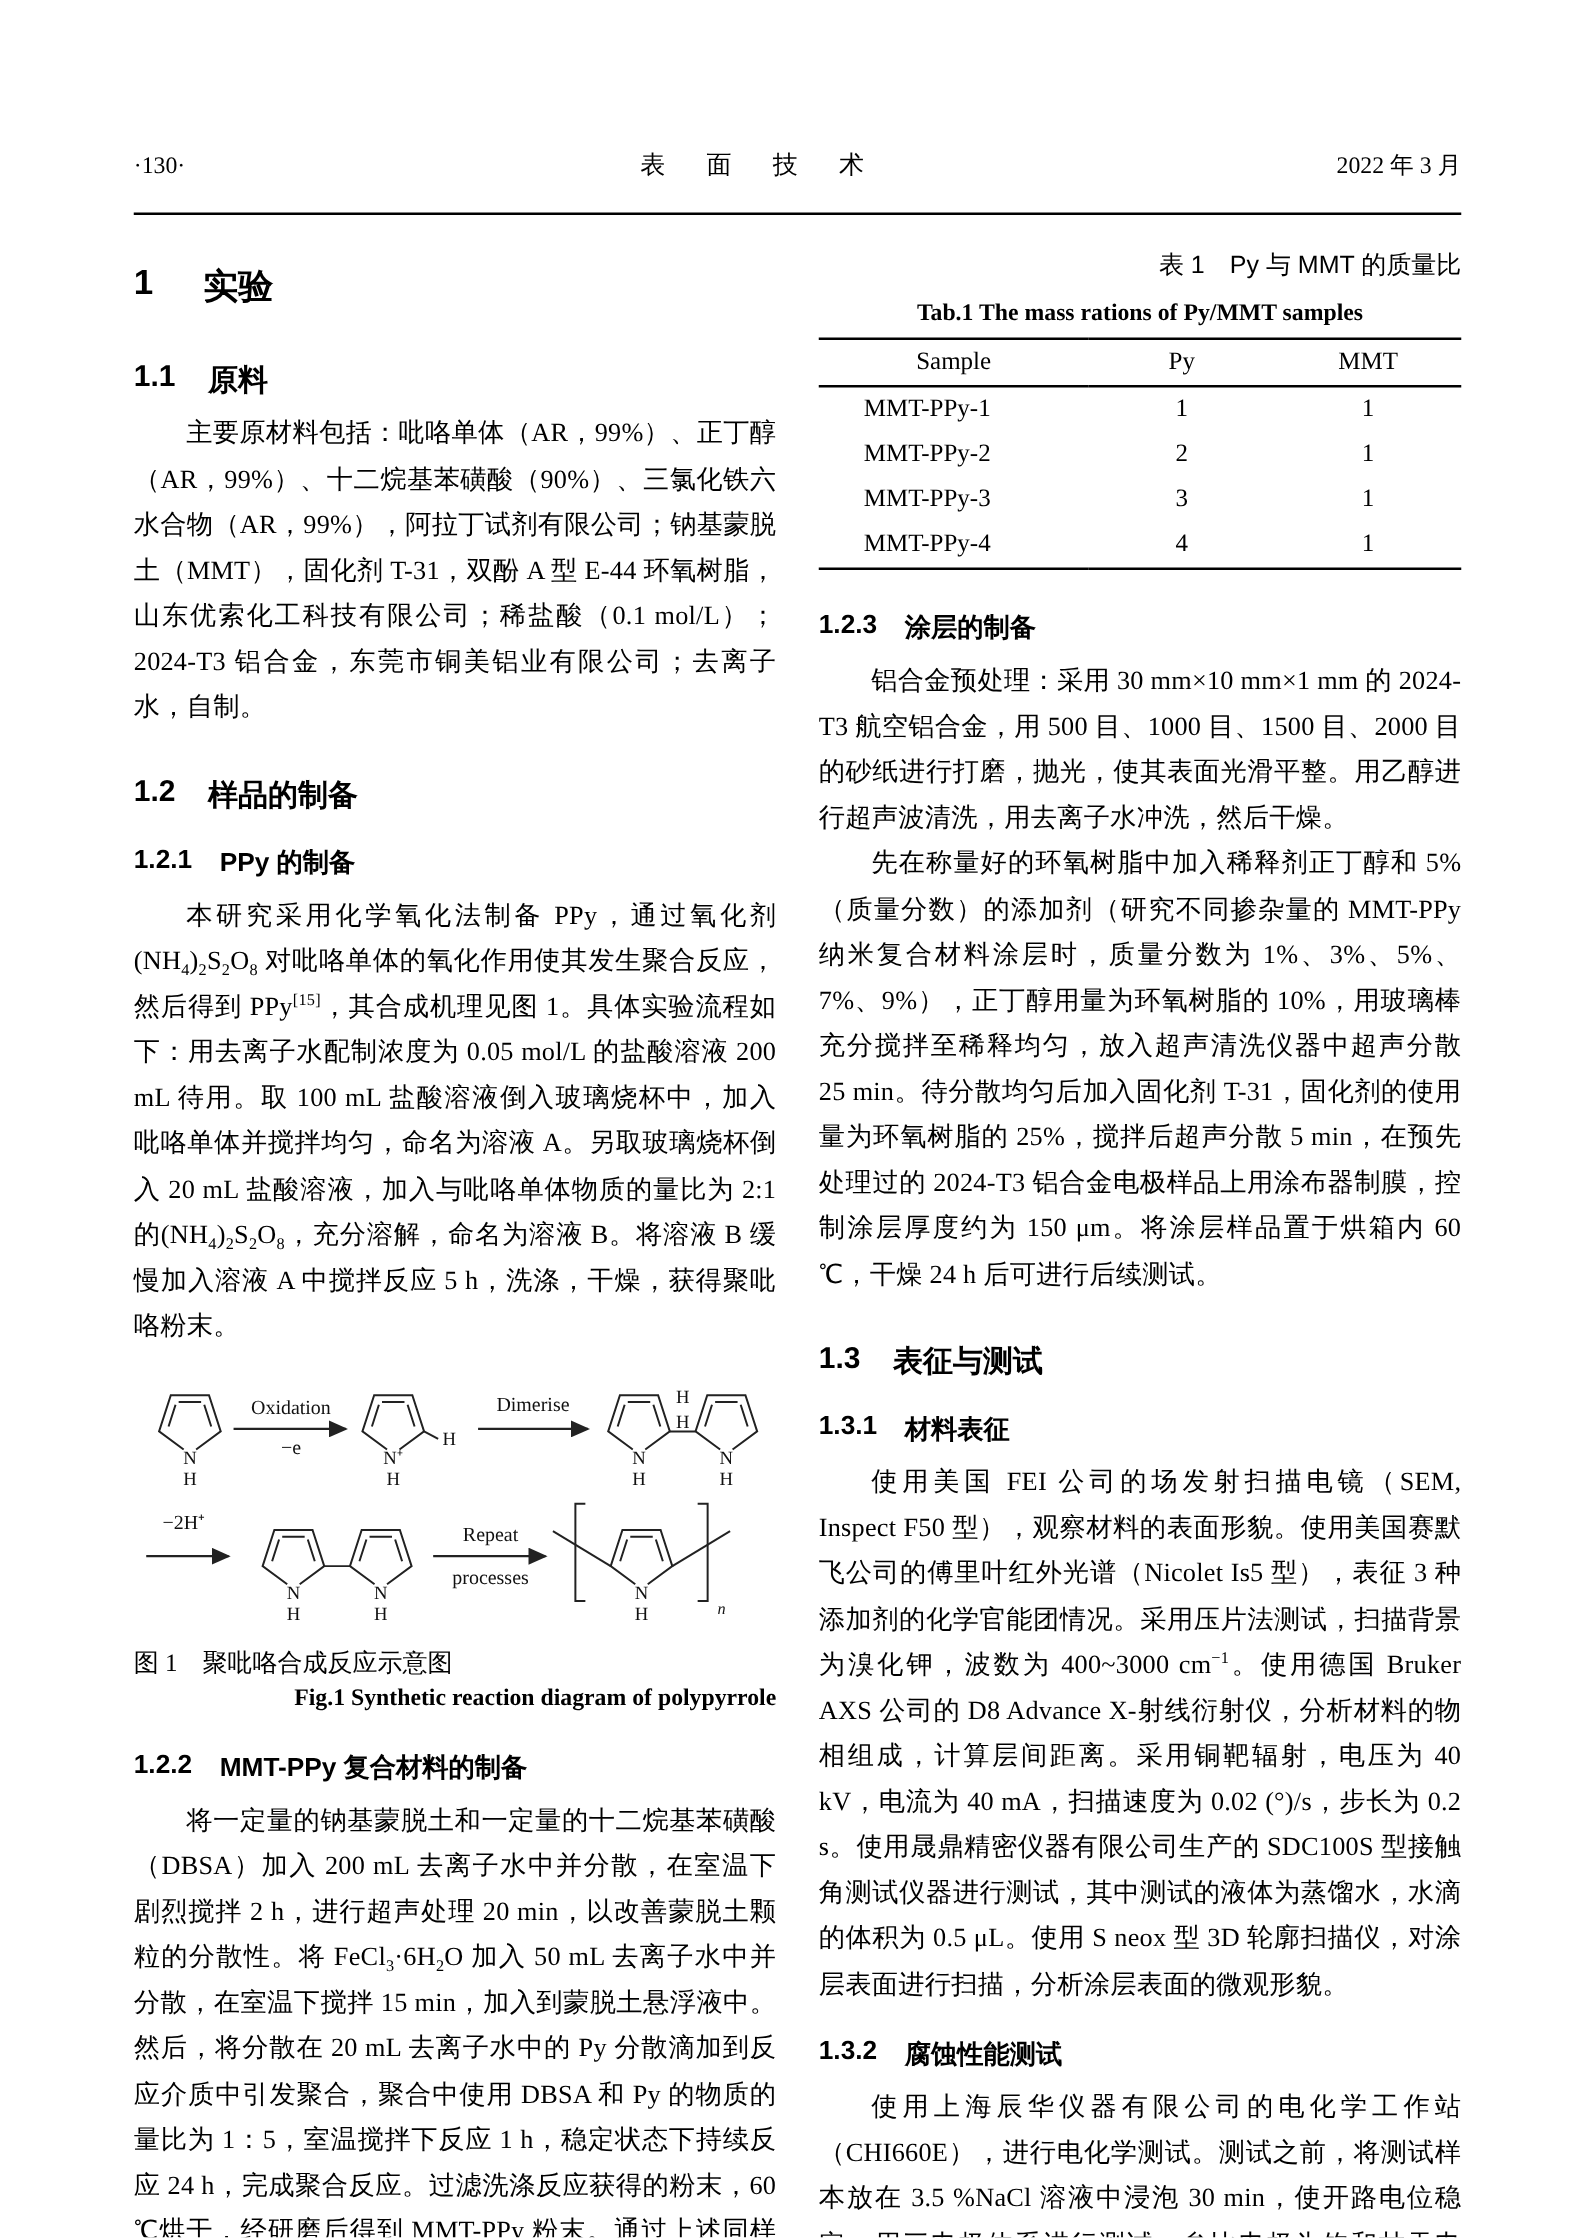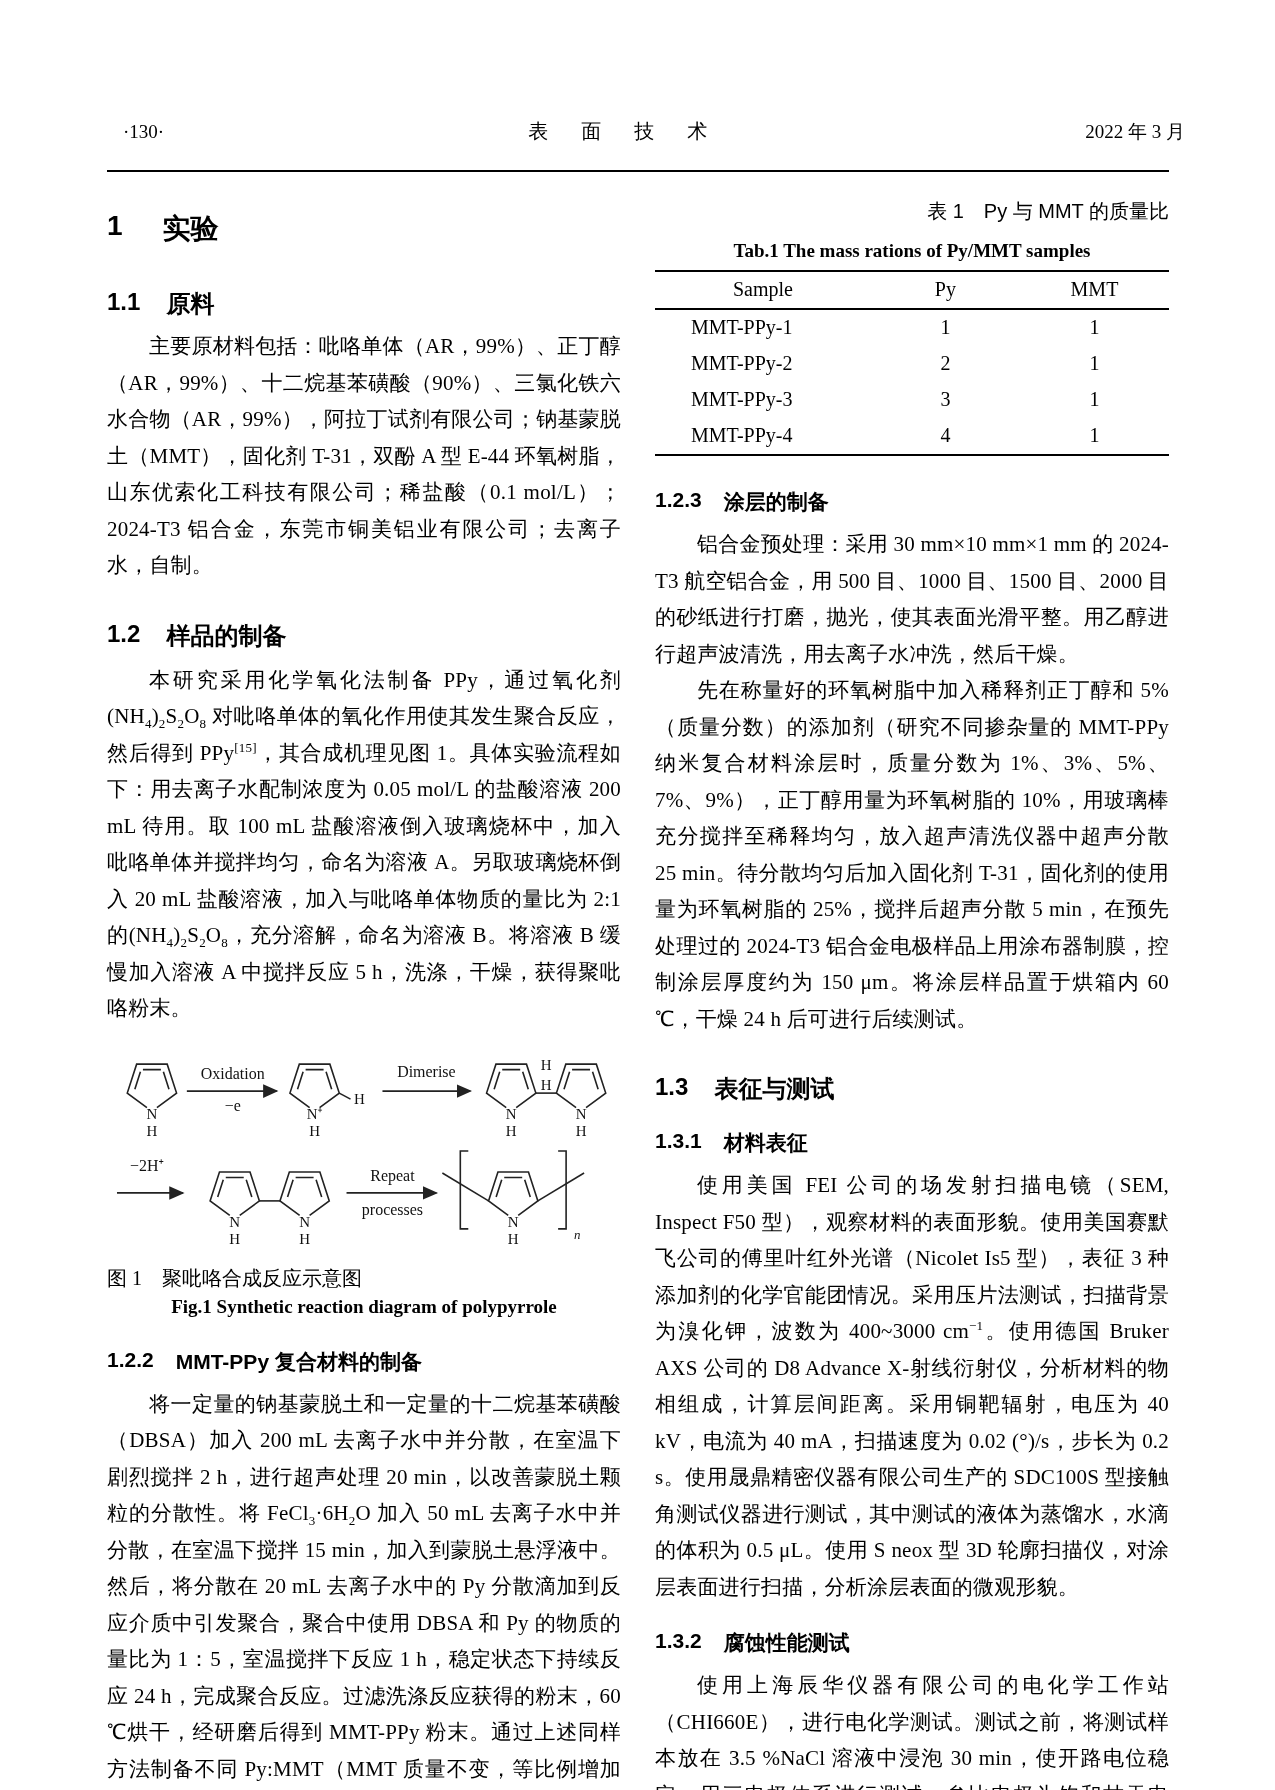--- a/index.html
+++ b/index.html
@@ -1,20 +1,20 @@
 <!DOCTYPE html>
 <html><head>
 <meta charset="utf-8">
 <style>
   html,body{margin:0;padding:0;background:#ffffff;}
   .page{position:relative;width:1275px;height:1790px;background:#fff;color:#000;
         font-family:"Liberation Serif",serif;overflow:hidden;}
   
   .hdr{position:absolute;left:107px;top:118px;width:1062px;display:flex;
-       justify-content:space-between;align-items:baseline;font-size:19px;margin-left:16px;}
+       justify-content:space-between;align-items:baseline;font-size:19px;}
   .hdr .journal{letter-spacing:14px;font-size:20px;}
   .hdr-rule{position:absolute;left:107px;top:170px;width:1062px;border-top:2px solid #000;}
   
   .col{position:absolute;top:186px;width:514px;}
   .col.left{left:107px;}
   .col.right{left:655px;}
   
   p.body{font-size:21px;line-height:36.5px;text-align:justify;margin:10px 0 0;
          text-indent:2em;letter-spacing:0.2px;}
   sub,sup{font-size:0.62em;line-height:0;}
@@ -29,21 +29,21 @@
   .h3 .num{margin-right:22px;}
   
   figure{margin:16px 0 0;padding:0;}
   .figsvg{display:block;margin:0 auto;}
   .st{fill:none;stroke:#222;stroke-width:1.6px;}
   .ar{fill:none;stroke:#222;stroke-width:1.7px;}
   .fl{font-family:"Liberation Serif",serif;font-size:16px;fill:#111;}
   .fn{font-family:"Liberation Serif",serif;font-size:15px;fill:#111;}
   .fi{font-family:"Liberation Serif",serif;font-style:italic;font-size:13px;fill:#111;}
   .cap-zh{text-align:left;font-size:20px;margin-top:10px;}
-  .cap-en{text-align:center;font-size:19px;font-weight:bold;margin-top:4px;}
+  .cap-en{text-align:right;font-size:19px;font-weight:bold;margin-top:4px;}
   
   .tbl-title-zh{font-family:"Liberation Sans",sans-serif;font-size:20px;
                 text-align:right;margin-top:12px;}
   .tbl-title-en{font-size:19px;font-weight:bold;text-align:center;margin-top:15px;}
   table.t1{width:100%;border-collapse:collapse;margin-top:8px;font-size:20px;
            border-top:2.5px solid #000;border-bottom:2.5px solid #000;}
   table.t1 th{font-weight:normal;border-bottom:2px solid #000;padding:6px 0 7px;}
   table.t1 td{padding:6px 0 7px;}
   table.t1 th:nth-child(1){width:42%;}
   table.t1 th:nth-child(2),table.t1 th:nth-child(3){width:29%;text-align:center;}
@@ -74,20 +74,24 @@
       <span>原料</span>
     </div>
 
     <p class="body" style="margin-top:8px">主要原材料包括：吡咯单体（AR，99%）、正丁醇（AR，99%）、十二烷基苯磺酸（90%）、三氯化铁六水合物（AR，99%），阿拉丁试剂有限公司；钠基蒙脱土（MMT），固化剂 T-31，双酚 A 型 E-44 环氧树脂，山东优索化工科技有限公司；稀盐酸（0.1 mol/L）；2024-T3 铝合金，东莞市铜美铝业有限公司；去离子水，自制。</p>
 
     <div class="h2">
       <span class="num">1.2</span>
       <span>样品的制备</span>
     </div>
 
+    <div class="h3">
+      <span class="num">1.2.1</span>
+      <span>PPy 的制备</span>
+    </div>
 
     <p class="body">本研究采用化学氧化法制备 PPy，通过氧化剂(NH<sub>4</sub>)<sub>2</sub>S<sub>2</sub>O<sub>8</sub> 对吡咯单体的氧化作用使其发生聚合反应，然后得到 PPy<sup>[15]</sup>，其合成机理见图 1。具体实验流程如下：用去离子水配制浓度为 0.05 mol/L 的盐酸溶液 200 mL 待用。取 100 mL 盐酸溶液倒入玻璃烧杯中，加入吡咯单体并搅拌均匀，命名为溶液 A。另取玻璃烧杯倒入 20 mL 盐酸溶液，加入与吡咯单体物质的量比为 2:1 的(NH<sub>4</sub>)<sub>2</sub>S<sub>2</sub>O<sub>8</sub>，充分溶解，命名为溶液 B。将溶液 B 缓慢加入溶液 A 中搅拌反应 5 h，洗涤，干燥，获得聚吡咯粉末。</p>
 
     <figure>
       <svg class="figsvg" width="514" height="212" viewBox="0 0 515 212">
         <defs>
           <marker id="ah" markerWidth="10" markerHeight="8" refX="8" refY="4" orient="auto">
             <path d="M0,0 L9,4 L0,8 z" fill="#222"></path>
           </marker>
           <g id="ring">

